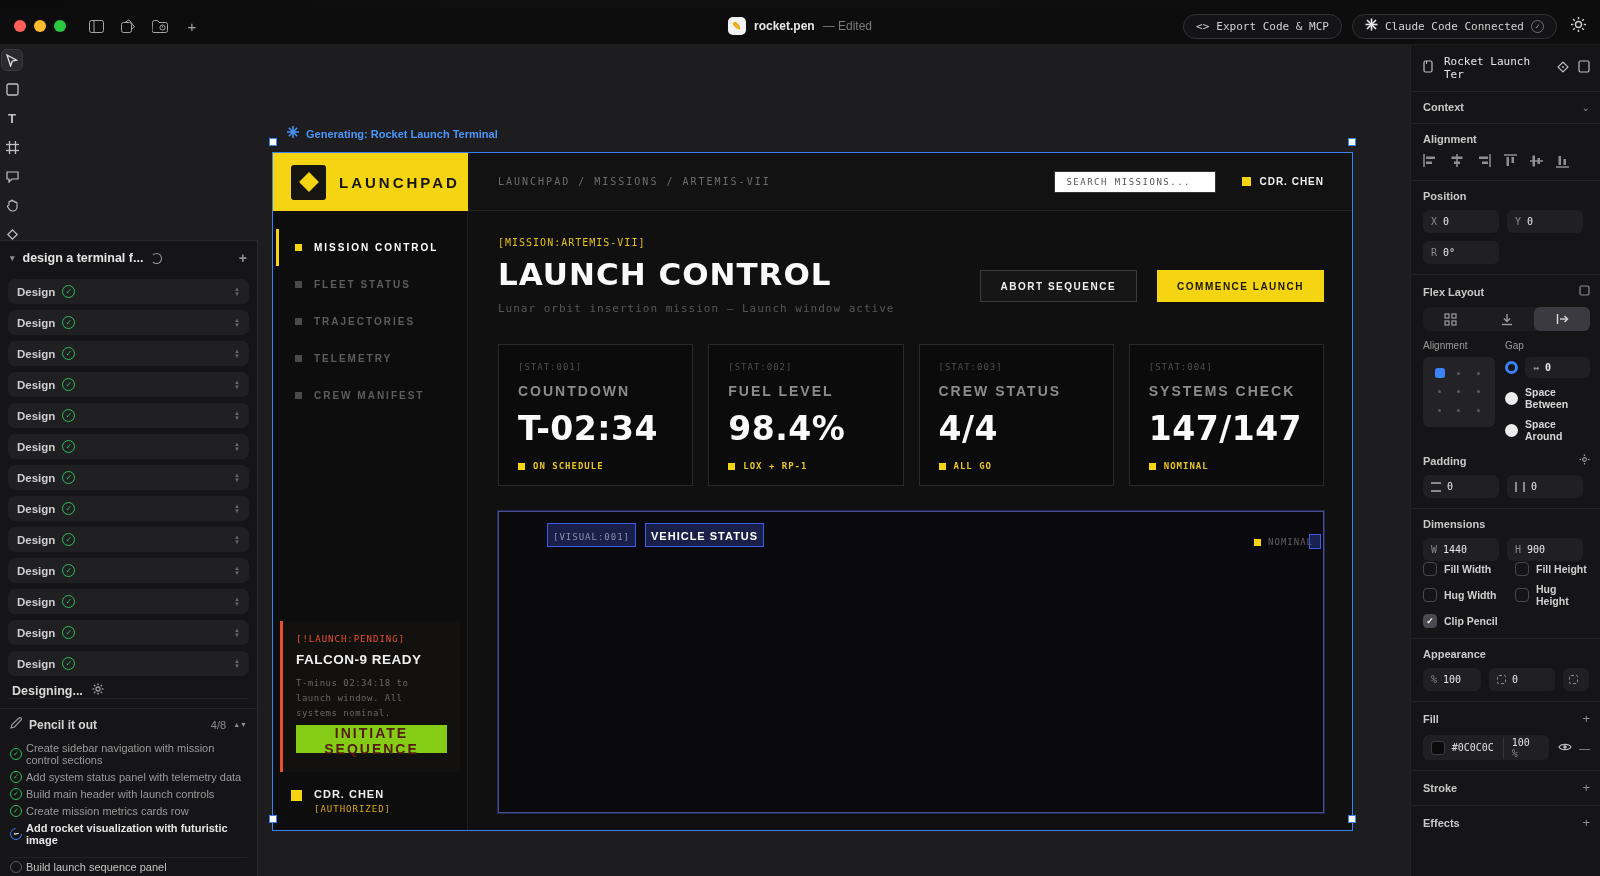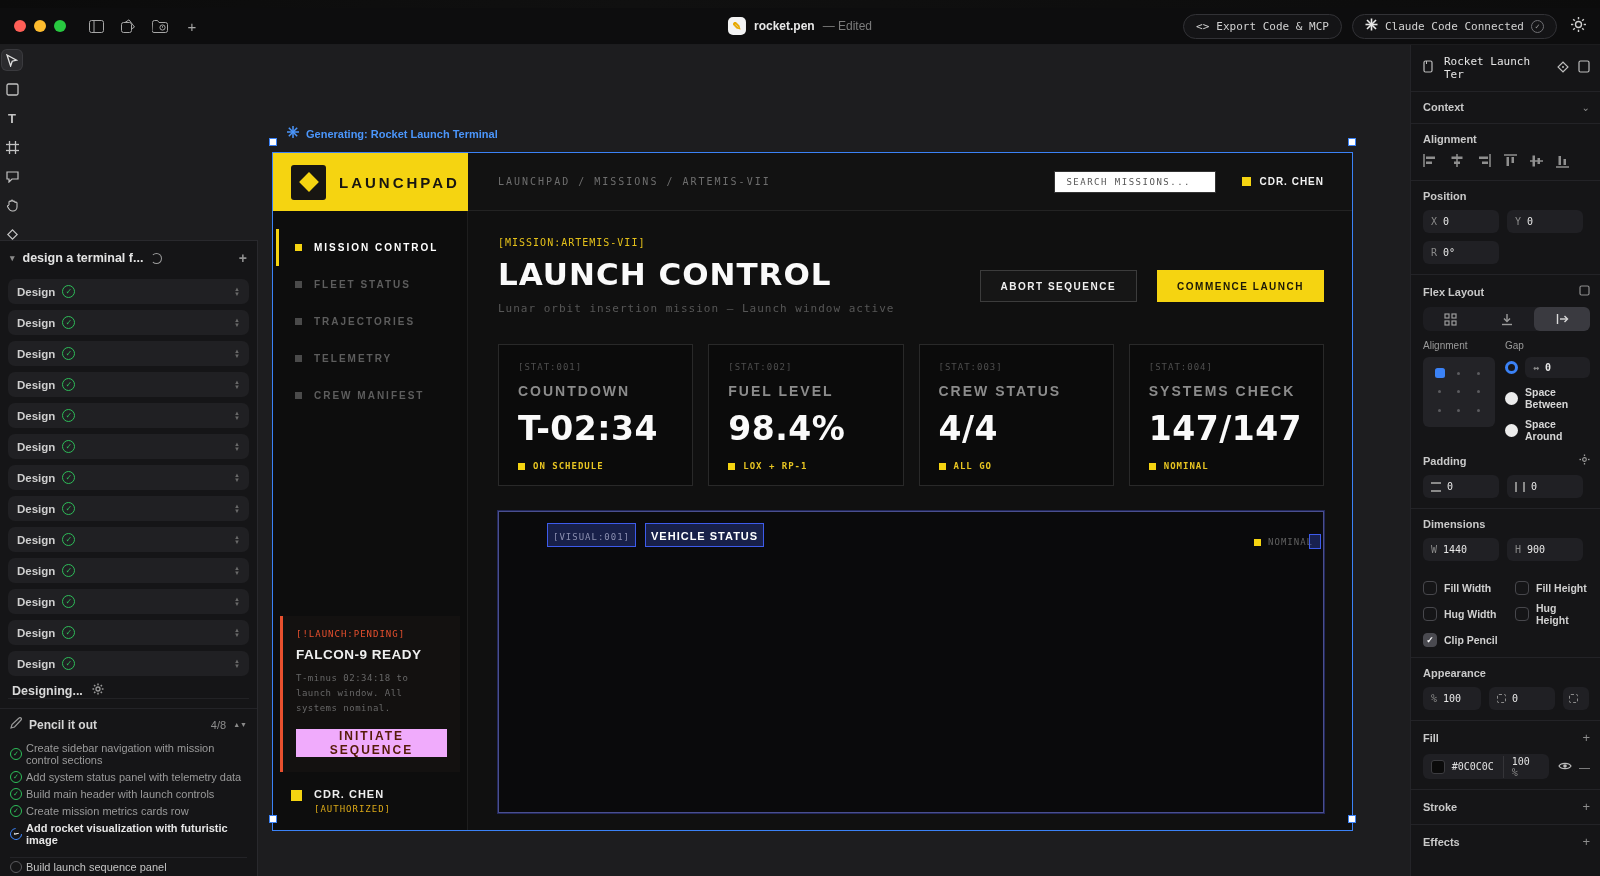--- a/index.html
+++ b/index.html
@@ -83,21 +83,21 @@
   .side { width:195px; flex:0 0 auto; background:#0d0d0d; border-right:1px solid #1e1e1e; display:flex; flex-direction:column; padding-top:18px; }
   .nav-item { position:relative; height:37px; display:flex; align-items:center; gap:12px; padding-left:22px; font-size:10px; font-weight:bold; letter-spacing:2px; color:#5d5d5d; cursor:pointer; }
   .nav-item .nsq { width:7px; height:7px; background:#4a4a4a; }
   .nav-item.active { color:#fff; }
   .nav-item.active .nsq { background:#f5d411; }
   .nav-item.active::before { content:""; position:absolute; left:3px; top:0; bottom:0; width:3px; background:#f5d411; }
   .launch-card { margin:auto 7px 0; border-left:3px solid #e8502e; background:#131110; padding:13px 13px 14px; }
   .lc-tag { font-size:9px; letter-spacing:1px; color:#e8502e; }
   .lc-title { font-size:13.5px; font-weight:bold; letter-spacing:0.5px; color:#f0f0f0; margin-top:8px; }
   .lc-desc { font-size:9px; color:#676767; line-height:1.65; margin-top:9px; letter-spacing:0.5px; }
-  .lc-btn { margin-top:13px; width:100%; height:28px; background:#f0abfc; border:none; color:#551a08; font-weight:bold; font-size:12px; letter-spacing:2px; cursor:pointer; font-family:"Liberation Sans", sans-serif; }
+  .lc-btn { margin-top:4px; width:100%; height:28px; background:#84cc16; border:none; color:#551a08; font-weight:bold; font-size:14px; letter-spacing:2px; cursor:pointer; font-family:"Liberation Sans", sans-serif; }
   .side-user { display:flex; gap:12px; padding:16px 18px 16px; align-items:flex-start; }
   .su-name { font-size:11px; font-weight:bold; letter-spacing:1px; color:#eee; }
   .su-role { font-size:9px; color:#d9a818; margin-top:4px; letter-spacing:1px; }
 
   .main { flex:1; background:#101010; padding:26px 28px 0 30px; display:flex; flex-direction:column; min-width:0; }
   .mission-row { display:flex; align-items:flex-start; }
   .mission-tag { font-size:10px; letter-spacing:1px; color:#e5c11a; }
   .big-title { font-size:31px; font-weight:bold; letter-spacing:1px; color:#fafafa; margin-top:8px; font-family:"DejaVu Sans", sans-serif; }
   .subtitle { font-size:11px; letter-spacing:1px; color:#575757; margin-top:10px; }
   .hdr-btns { margin-left:auto; display:flex; gap:11px; margin-top:33px; }
@@ -135,21 +135,21 @@
   .seg-cell.sel { background:#3a3a40; color:#dadada; }
   .two-col { display:flex; gap:10px; margin-top:9px; }
   .minilbl { font-size:10px; color:#9a9a9a; margin-bottom:6px; }
   .grid9 { width:72px; height:70px; background:#232327; border-radius:6px; display:grid; grid-template-columns:repeat(3,1fr); grid-template-rows:repeat(3,1fr); padding:7px; }
   .g9dot { width:3px; height:3px; border-radius:50%; background:#5c5c60; place-self:center; }
   .g9sel { width:10px; height:10px; border-radius:2.5px; background:#3b82f6; place-self:center; }
   .radio-row { display:flex; align-items:center; gap:7px; margin-bottom:8px; color:#d6d6d6; font-size:10.5px; font-weight:bold; }
   .radio { width:13px; height:13px; border-radius:50%; flex:0 0 auto; }
   .radio.on { border:3.5px solid #3b82f6; background:#17171a; }
   .radio.off { background:#ececec; }
-  .chk-grid { display:grid; grid-template-columns:1fr 1fr; gap:7px 17px; margin-top:20px; }
+  .chk-grid { display:grid; grid-template-columns:1fr 1fr; gap:7px 17px; margin-top:1px; }
   .chk-item { display:flex; align-items:center; gap:7px; color:#d0d0d0; font-size:10.5px; font-weight:bold; cursor:pointer; }
   .cbox { width:14px; height:14px; border:1.5px solid #47474c; border-radius:4px; flex:0 0 auto; display:flex; align-items:center; justify-content:center; font-size:9px; color:transparent; }
   .cbox.on { background:#4a4a50; border-color:#4a4a50; color:#fff; }
   .fill-row { display:flex; align-items:center; gap:7px; margin-top:9px; }
   .fill-chip { height:25px; background:#202024; border-radius:6px; display:flex; align-items:center; gap:7px; padding:0 8px; font-family:"DejaVu Sans Mono", monospace; font-size:10px; color:#e0e0e0; }
   .swatch { width:14px; height:14px; border-radius:3px; background:#0b0b0b; border:1px solid #3c3c40; }
   .fill-op { border-left:1px solid #343438; padding-left:8px; margin-left:2px; color:#e0e0e0; }
   .fill-op .pct { color:#8a8a8a; }
   .eye { color:#bdbdbd; margin-left:2px; }
   .padicon-v { width:10px; height:10px; border-top:2px solid #8a8a8a; border-bottom:2px solid #8a8a8a; }

